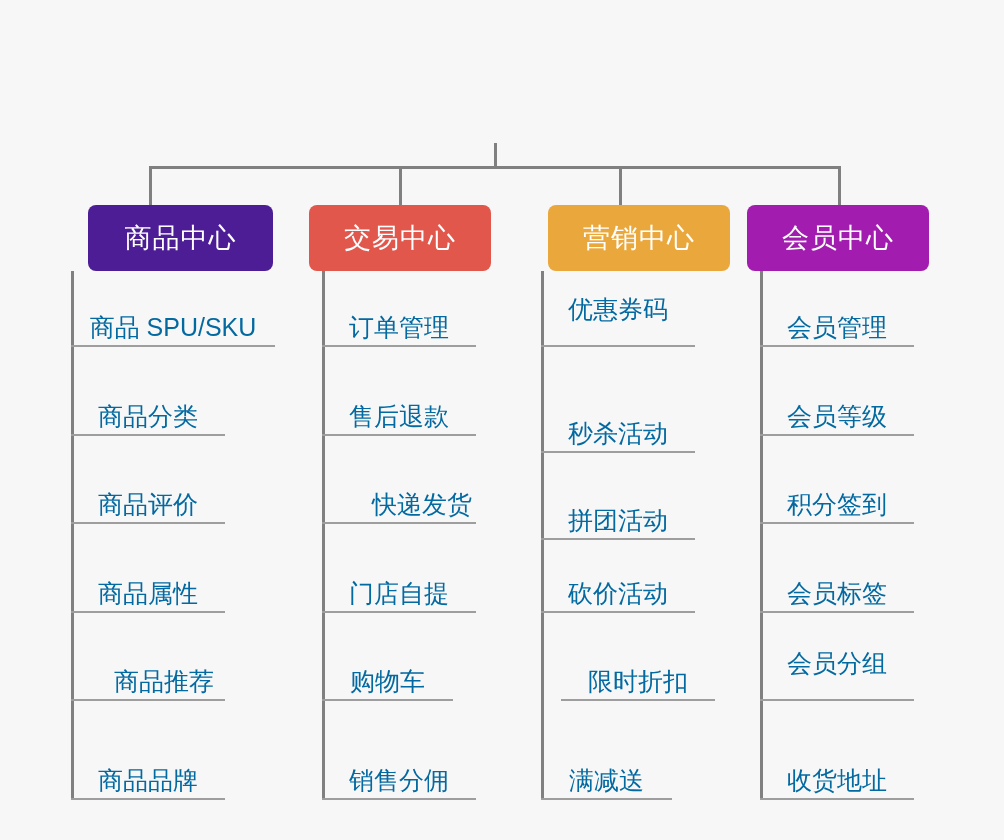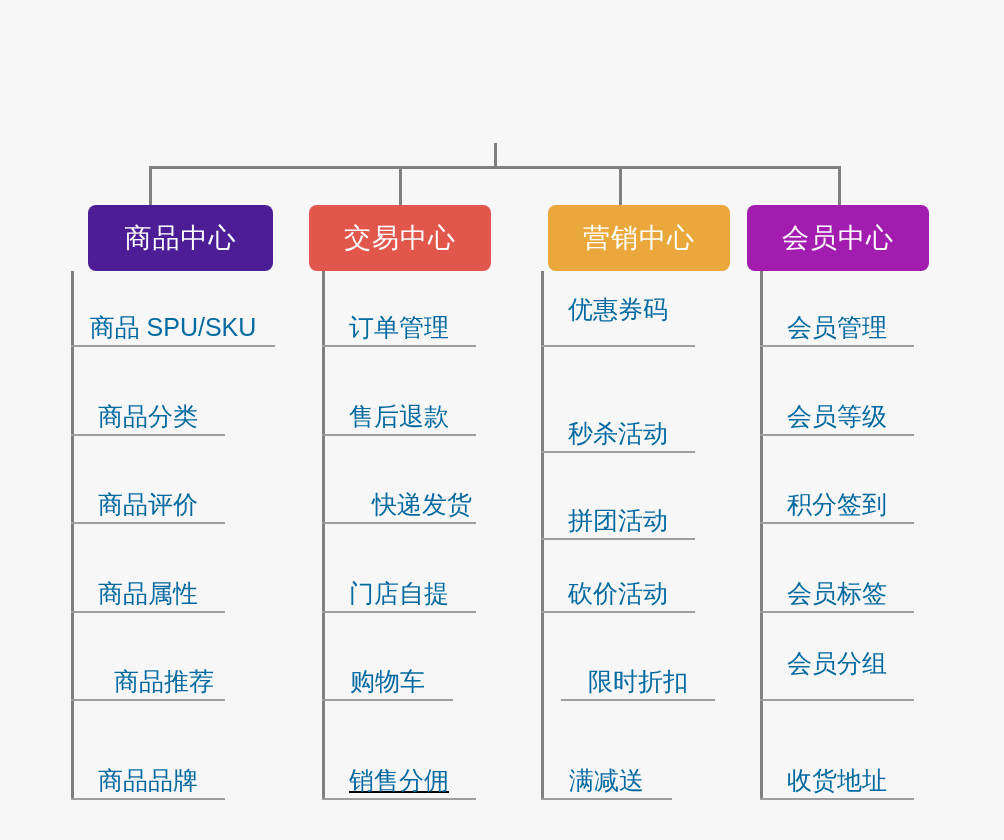--- a/index.html
+++ b/index.html
@@ -156,21 +156,21 @@
     </div>
     <div class="leaf" style="left:13px; top:251px; width:154px; height:68px;padding-left:46px;">
       <span class="leaf-label">快递发货</span>
     </div>
     <div class="leaf" style="left:13px; top:340px; width:154px; height:68px;">
       <span class="leaf-label">门店自提</span>
     </div>
     <div class="leaf" style="left:13px; top:428px; width:131px; height:68px;">
       <span class="leaf-label">购物车</span>
     </div>
-    <div class="leaf" style="left:13px; top:527px; width:154px; height:68px;text-decoration:underline;">
+    <div class="leaf" style="left:13px; top:527px; width:154px; height:68px;">
       <span class="leaf-label">销售分佣</span>
     </div>
   </div>
 
   <div class="column" style="left:528px; width:250px;">
     <div class="cat-header" style="width: 182px; background: rgb(234, 168, 60); margin-left: 20px;">
       <span>营销中心</span>
     </div>
     <div class="trunk" style="left:13px; top:66px; height:529px;"></div>
     <div class="leaf" style="left:13px; top:74px; width:154px; height:68px;align-items:center;">

